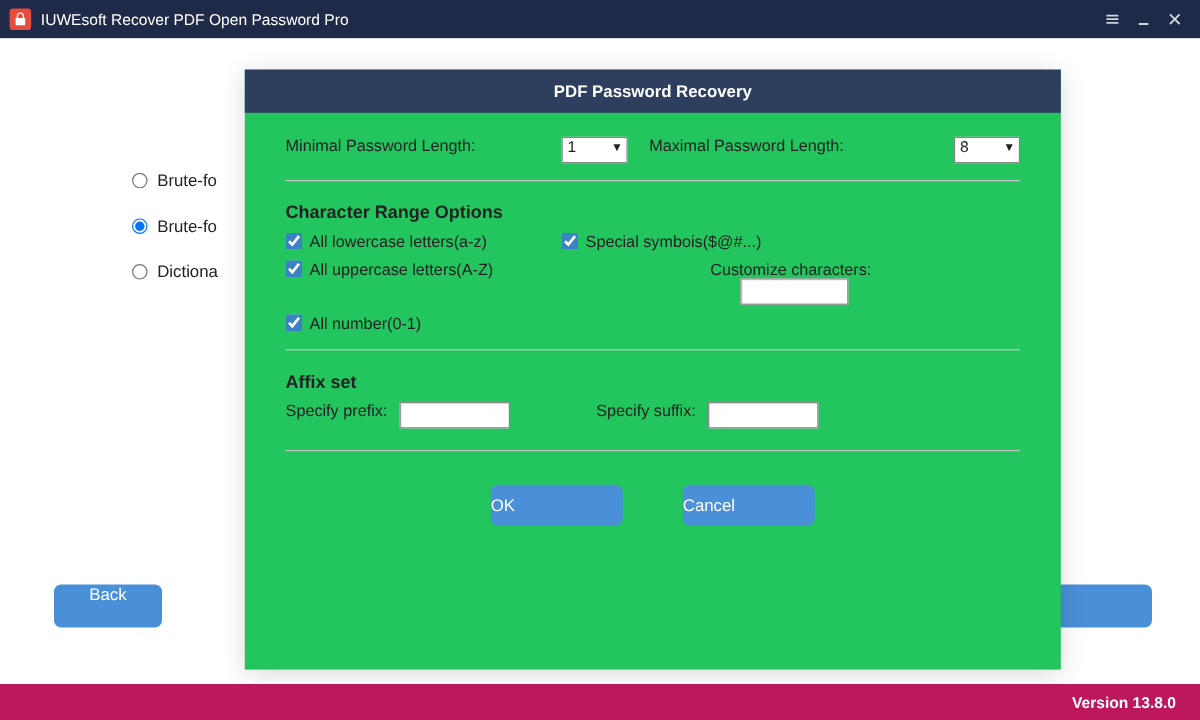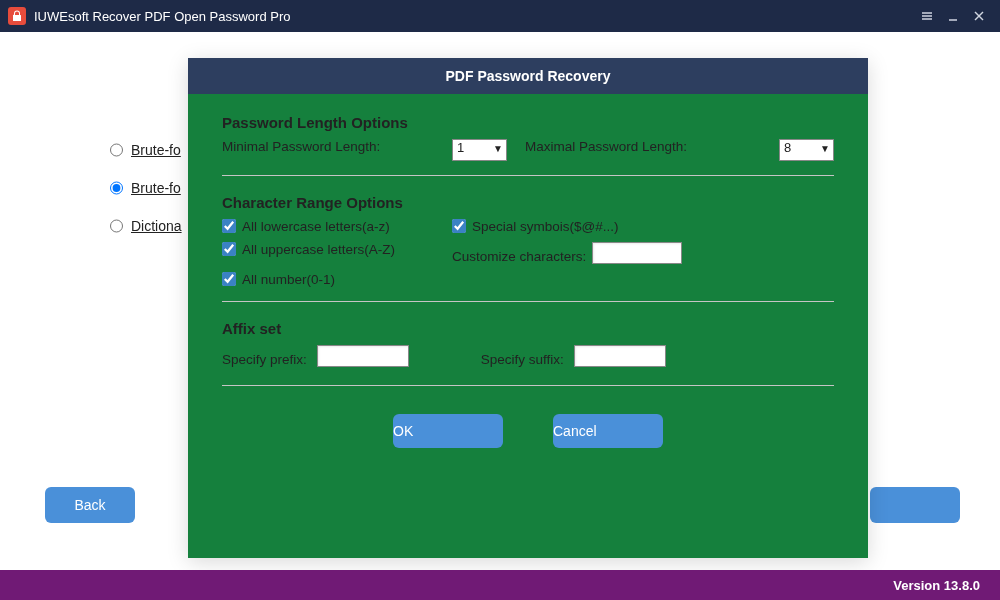--- a/index.html
+++ b/index.html
@@ -7,55 +7,55 @@
 
 .titlebar { height: 30px; background: #1e2a47; display: flex; align-items: center; padding: 16px 8px; color: #fff; font-size: 13px; }
 .titlebar .logo { width: 18px; height: 18px; background: #e74c3c; border-radius: 3px; display: flex; align-items: center; justify-content: center; margin-right: 8px; }
 .titlebar .logo svg { width: 10px; height: 12px; }
 .titlebar .spacer { flex: 1; }
 .titlebar .wbtn { width: 26px; height: 20px; display: flex; align-items: center; justify-content: center; color: #d0d5e0; cursor: pointer; }
 .titlebar .wbtn svg { width: 12px; height: 12px; stroke: #d0d5e0; stroke-width: 1.5; fill: none; }
 
 .main { position: relative; height: 540px; background: #fff; }
 .radio-col { position: absolute; left: 110px; top: 110px; font-size: 14px; color: #222; }
-.radio-row { display: flex; margin-bottom: 22px; text-decoration: underline; }
+.radio-row { display: flex; align-items: center; margin-bottom: 22px; }
 .radio-row input { margin-right: 8px; }
 
-.back-btn { position: absolute; left: 45px; top: 455px; width: 90px; height: 36px; background: #4a90d9; border-radius: 6px; color: #fff; display: flex; align-items: center; justify-content: center; font-size: 14px; cursor: pointer; }
+.back-btn { position: absolute; left: 45px; top: 455px; width: 90px; height: 36px; background: #4a90d9; border-radius: 6px; color: #fff; display: flex; align-items: flex-start; justify-content: center; font-size: 14px; cursor: pointer; }
 .start-btn { position: absolute; right: 40px; top: 455px; width: 90px; height: 36px; background: #4a90d9; border-radius: 6px; }
 
-.dialog { position: absolute; left: 188px; top: 58px; width: 680px; height: 500px; background: #15803d; box-shadow: 0 4px 20px rgba(0,0,0,0.15); }
+.dialog { position: absolute; left: 204px; top: 58px; width: 680px; height: 500px; background: #22c55e; box-shadow: 0 4px 20px rgba(0,0,0,0.15); }
 .dialog-title { height: 36px; background: #2d3e5f; color: #fff; display: flex; align-items: center; justify-content: center; font-size: 14px; font-weight: 600; }
 .dialog-body { padding: 20px 34px 10px 34px; color: #222; font-size: 13.5px; }
 
 .section-h { font-weight: 700; font-size: 15px; margin-bottom: 8px; }
 .row { display: flex; align-items: flex-start; }
 .row-len { margin-bottom: 14px; }
 .row-len .lab { width: 230px; }
 .row-len .lab2 { margin-left: 18px; flex: 1; }
 .sel { width: 55px; height: 22px; border: 1px solid #888; background: #fff; font-size: 13px; padding-left: 4px; position: relative; }
 .sel .arrow { position: absolute; right: 3px; top: 3px; font-size: 10px; pointer-events: none; }
 
 hr.sep { border: none; border-top: 1px solid #c5c5c5; margin: 6px 0 18px 0; }
 
 .char-grid { display: grid; grid-template-columns: 230px 1fr; row-gap: 8px; column-gap: 0; margin-top: 8px; margin-bottom: 14px; }
 .chk { display: flex; }
 .chk input { margin-right: 6px; width: 14px; height: 14px; accent-color: #3b82c4; }
-.custom-lab { display: flex; align-items: flex-end; }
+.custom-lab { display: flex; align-items: center; flex-direction: column; }
 .custom-lab input[type=text] { margin-left: 6px; width: 90px; height: 22px; border: 1px solid #888; box-shadow: inset 1px 1px 2px rgba(0,0,0,0.08); padding: 0 4px; font-size: 13px; }
 
-.affix-row { display: flex; align-items: flex-end; gap: 6px; margin-top: 6px; margin-bottom: 18px; }
+.affix-row { display: flex; align-items: flex-start; gap: 6px; margin-top: 6px; margin-bottom: 18px; }
 .affix-row .alab { margin-right: 4px; }
 .affix-row input { width: 92px; height: 22px; border: 1px solid #888; box-shadow: inset 1px 1px 2px rgba(0,0,0,0.08); padding: 0 4px; font-size: 13px; }
 .affix-row .gap { width: 60px; }
 
 .dlg-btns { display: flex; justify-content: center; gap: 50px; margin-top: 28px; }
 .dlg-btn { width: 110px; height: 34px; background: #4a90d9; border-radius: 6px; color: #fff; font-size: 14px; display: flex; align-items: center; cursor: pointer; }
 
-.footer { position: absolute; bottom: 0; left: 0; right: 0; height: 30px; background: #701a75; color: #fff; display: flex; align-items: center; justify-content: flex-end; padding-right: 20px; font-size: 13px; font-weight: 600; }
+.footer { position: absolute; bottom: 0; left: 0; right: 0; height: 30px; background: #be185d; color: #fff; display: flex; align-items: center; justify-content: flex-end; padding-right: 20px; font-size: 13px; font-weight: 600; }
 </style>
 </head>
 <body>
 
 <div class="titlebar">
   <div class="logo">
     <svg viewBox="0 0 10 12">
         <path d="M2 5V3.5a3 3 0 016 0V5h.5a.5.5 0 01.5.5v5a.5.5 0 01-.5.5h-7a.5.5 0 01-.5-.5v-5A.5.5 0 012 5zm1 0h4V3.5a2 2 0 00-4 0V5z" fill="#fff"></path>
       </svg>
   </div>
@@ -99,21 +99,20 @@
   <div class="back-btn">
     <span>Back</span>
   </div>
   <div class="start-btn"></div>
 </div>
 
 <div class="dialog">
   <div class="dialog-title">PDF Password Recovery</div>
   <div class="dialog-body">
 
-    <div class="section-h">Password Length Options</div>
     <div class="row row-len">
       <span class="lab">Minimal Password Length:</span>
       <div class="sel">
         <span>1</span>
         <span class="arrow">▼</span>
       </div>
       <span class="lab2">Maximal Password Length:</span>
       <div class="sel">
         <span>8</span>
         <span class="arrow">▼</span>

